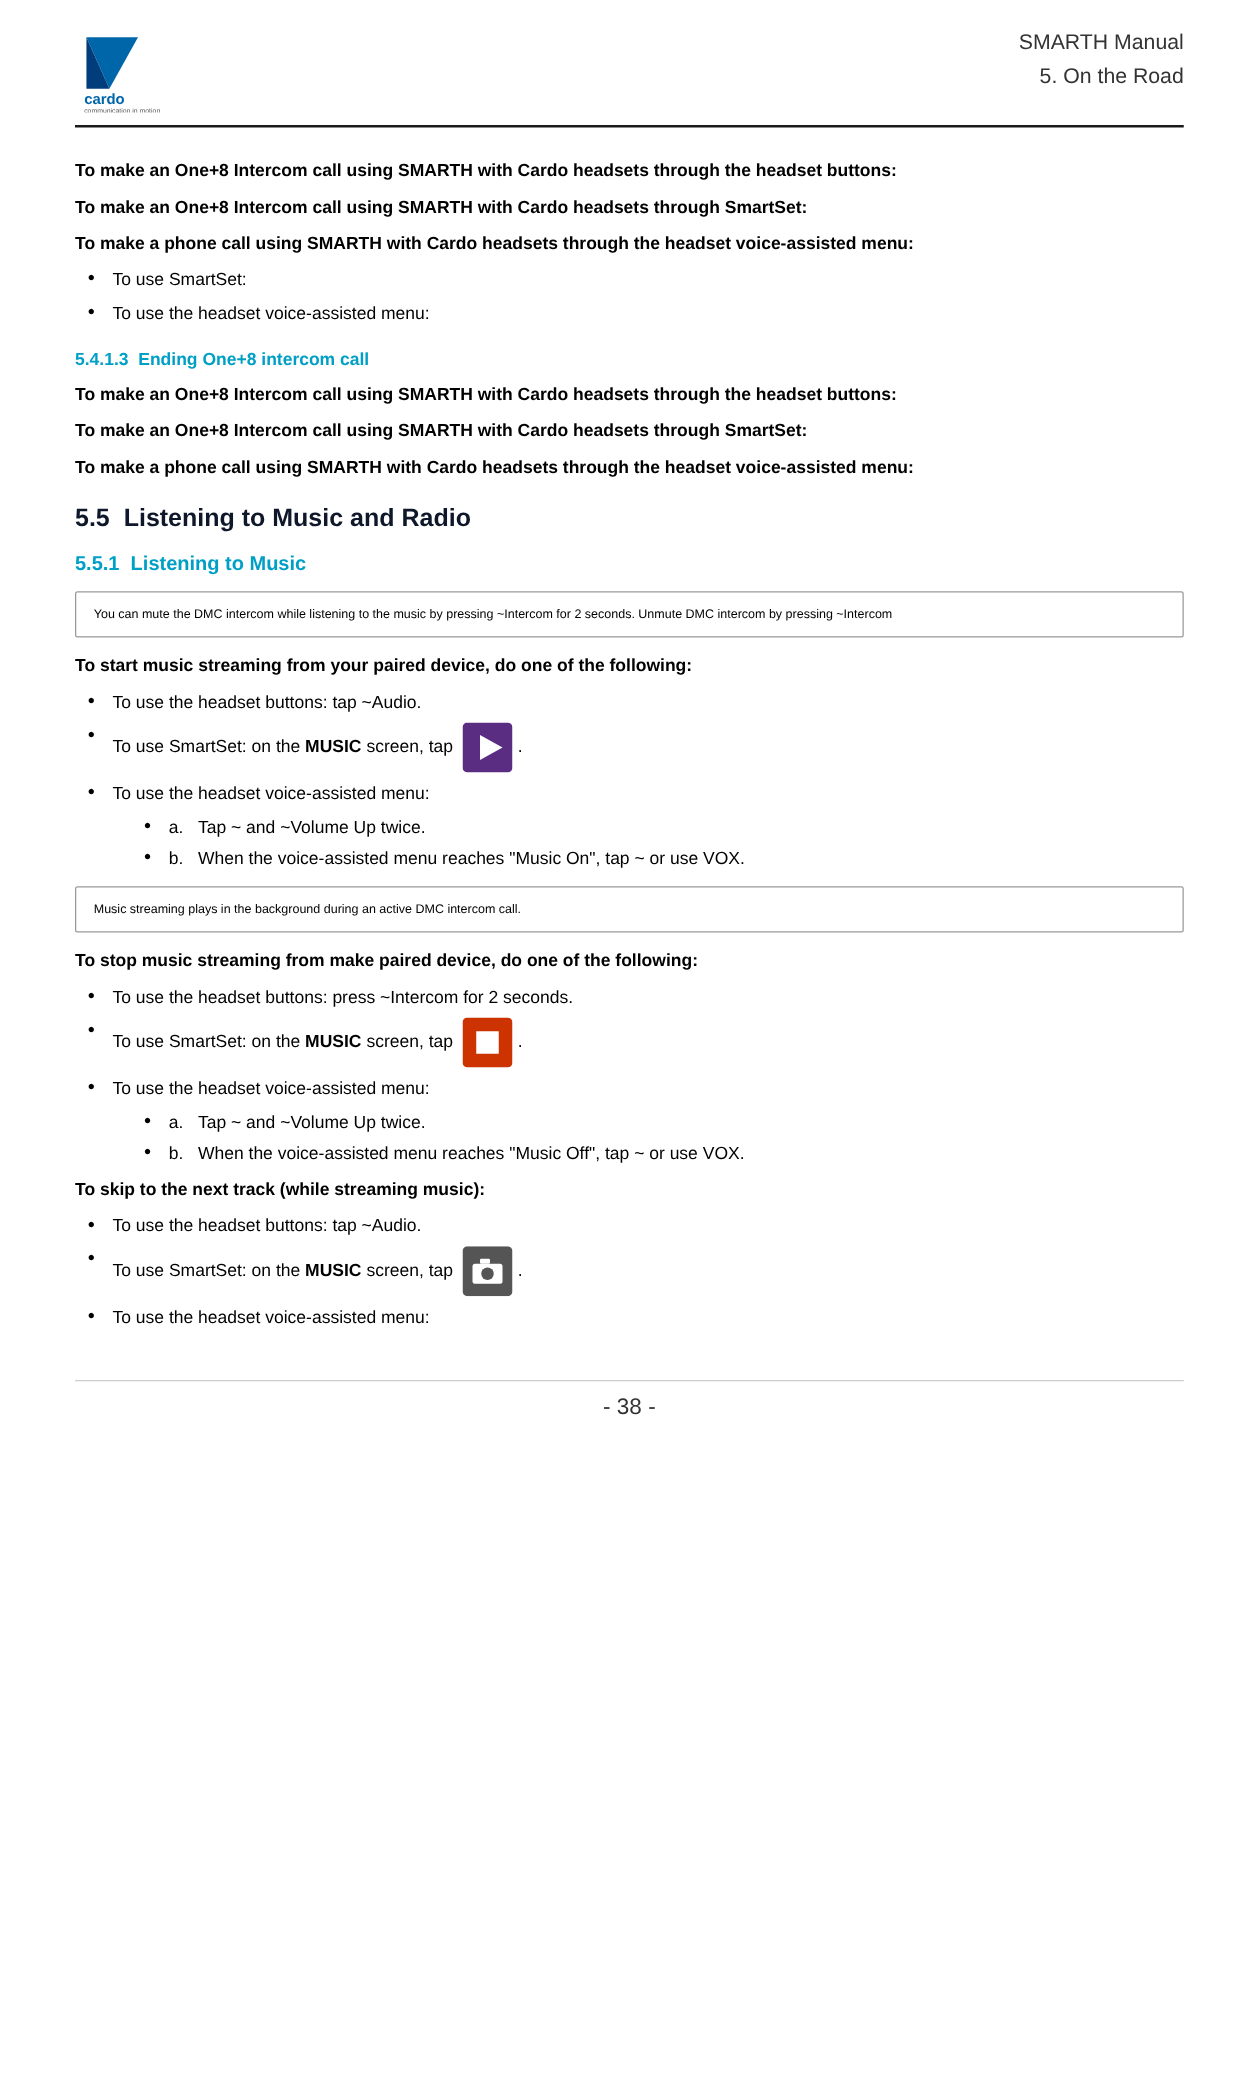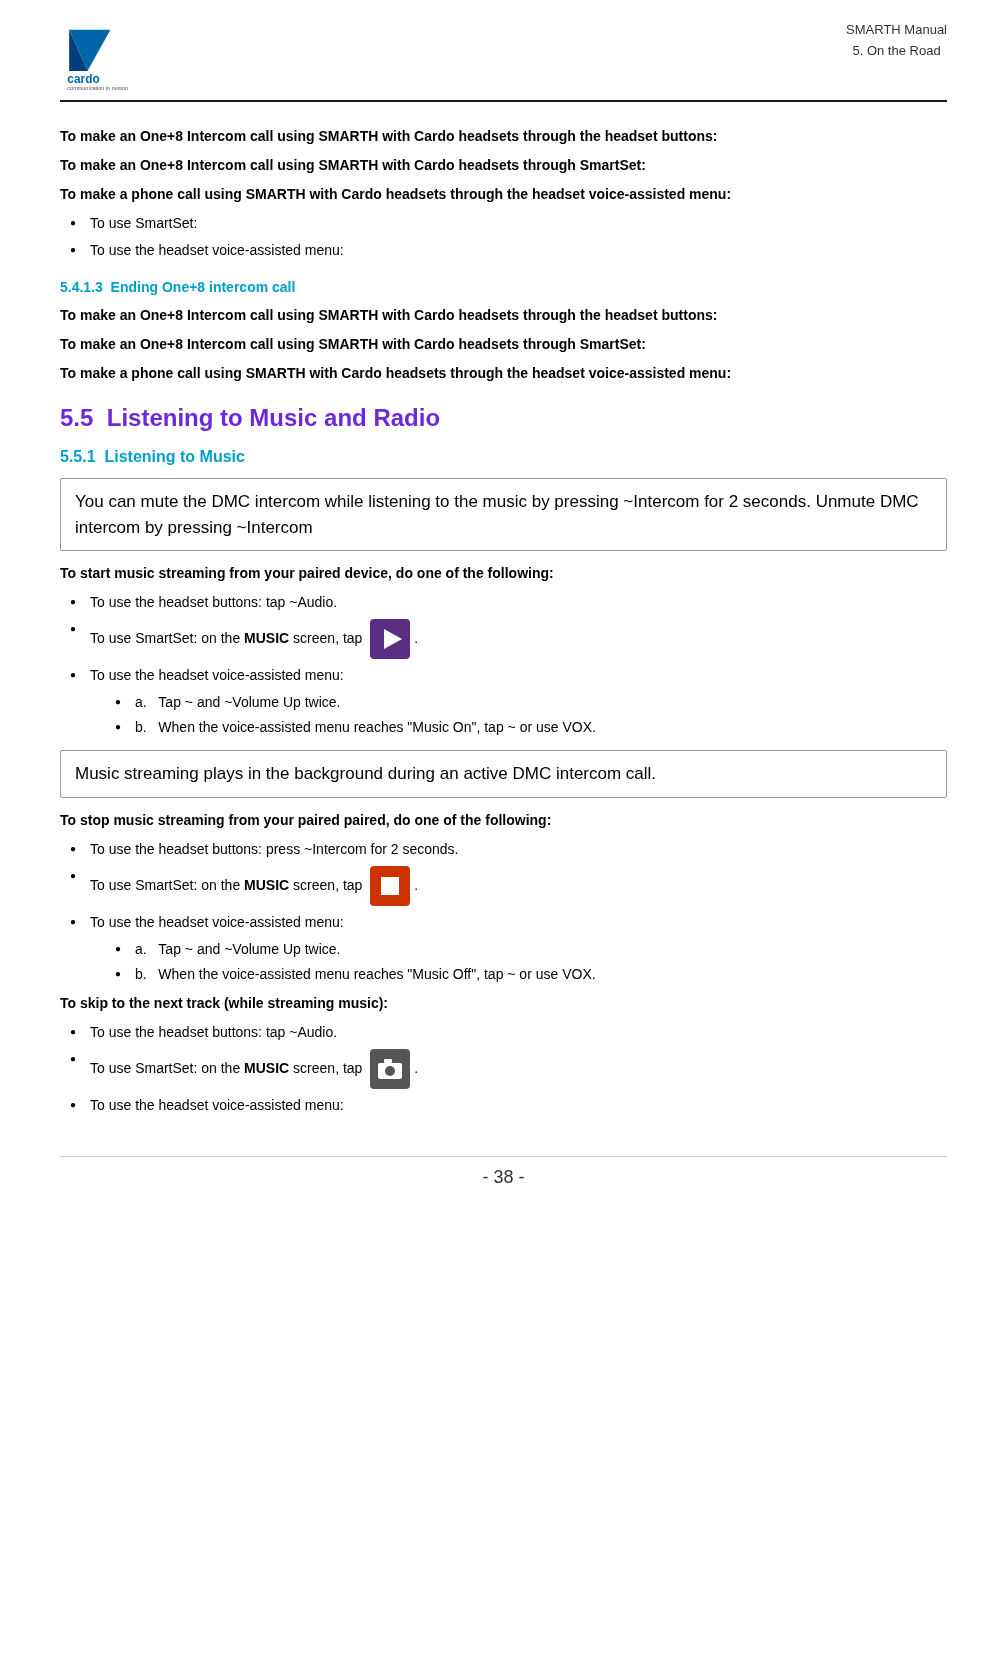--- a/index.html
+++ b/index.html
@@ -27,37 +27,37 @@
     }
     .logo-container {
       display: flex;
       align-items: flex-end;
     }
     .logo-svg {
       width: 110px;
       height: 70px;
     }
     .header-title {
-      text-align: center;
-      font-size: 13px;
+      text-align: right;
+      font-size: 17px;
       color: #333;
       line-height: 1.6;
     }
     
     .section-heading-2 {
       font-size: 14px;
       font-weight: bold;
       color: #00a0c6;
       margin-bottom: 10px;
       margin-top: 18px;
     }
     .section-heading-1 {
-      font-size: 24px;
-      font-weight: bold;
-      color: #6d28d9;
+      font-size: 20px;
+      font-weight: bold;
+      color: #0f172a;
       margin-bottom: 10px;
       margin-top: 20px;
     }
     .section-heading-sub {
       font-size: 16px;
       font-weight: bold;
       color: #00a0c6;
       margin-top: 16px;
     }
     
@@ -92,21 +92,21 @@
       margin-bottom: 4px;
       line-height: 1.5;
       margin-left: 15px;
     }
     
     .note-box {
       border: 1px solid #999;
       border-radius: 2px;
       padding: 10px 14px;
       margin: 12px 0;
-      font-size: 17px;
+      font-size: 10px;
       line-height: 1.5;
       background: #fff;
     }
     
     .inline-icon {
       display: inline-block;
       vertical-align: middle;
       width: 40px;
       height: 40px;
       margin: 0 4px;
@@ -201,21 +201,21 @@
       <ul class="sub-list">
         <li>a.&nbsp;&nbsp;&nbsp;<span>Tap ~ and ~Volume Up  twice.</span></li>
         <li>b.&nbsp;&nbsp;&nbsp;<span>When the voice-assisted menu reaches "Music On", tap ~ or use  VOX.</span></li>
       </ul>
     </ul>
 
     <div class="note-box">
       <span>Music streaming plays in the background during an active DMC intercom call.</span>
     </div>
 
-    <p class="bold-line">To stop music streaming from your paired paired, do one of the following:</p>
+    <p class="bold-line">To stop music streaming from make paired device, do one of the following:</p>
 
     <ul class="bullet-list">
       <li>To use the headset buttons: press ~Intercom for 2  seconds.</li>
       <li>
         To use SmartSet: on the <strong>MUSIC</strong> screen, tap
         
         <span class="inline-icon">
           <svg class="stop-icon-svg" viewBox="0 0 40 40" xmlns="http://www.w3.org/2000/svg">
             <rect width="40" height="40" rx="4" fill="#cc3300"></rect>
             <rect x="11" y="11" width="18" height="18" fill="white"></rect>

